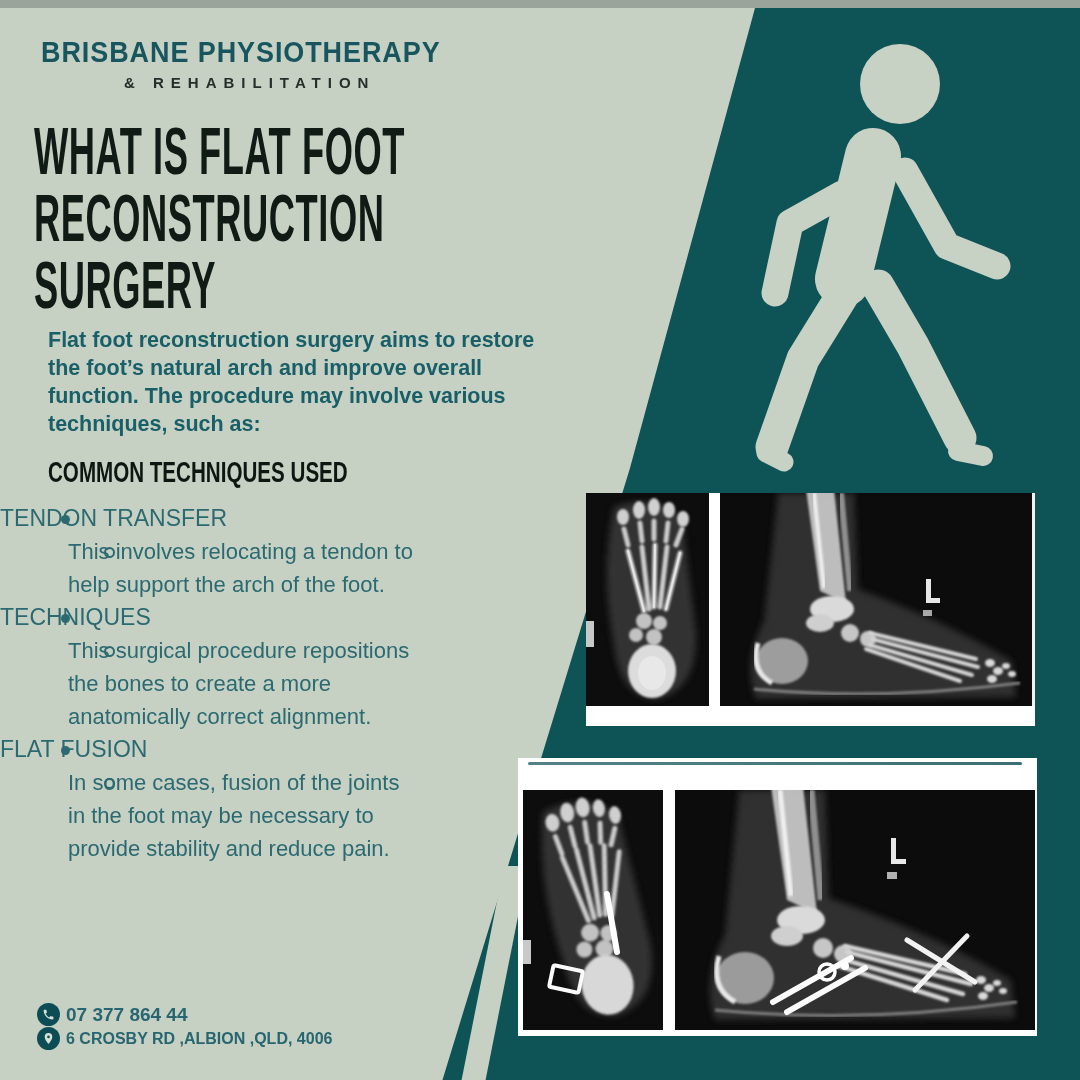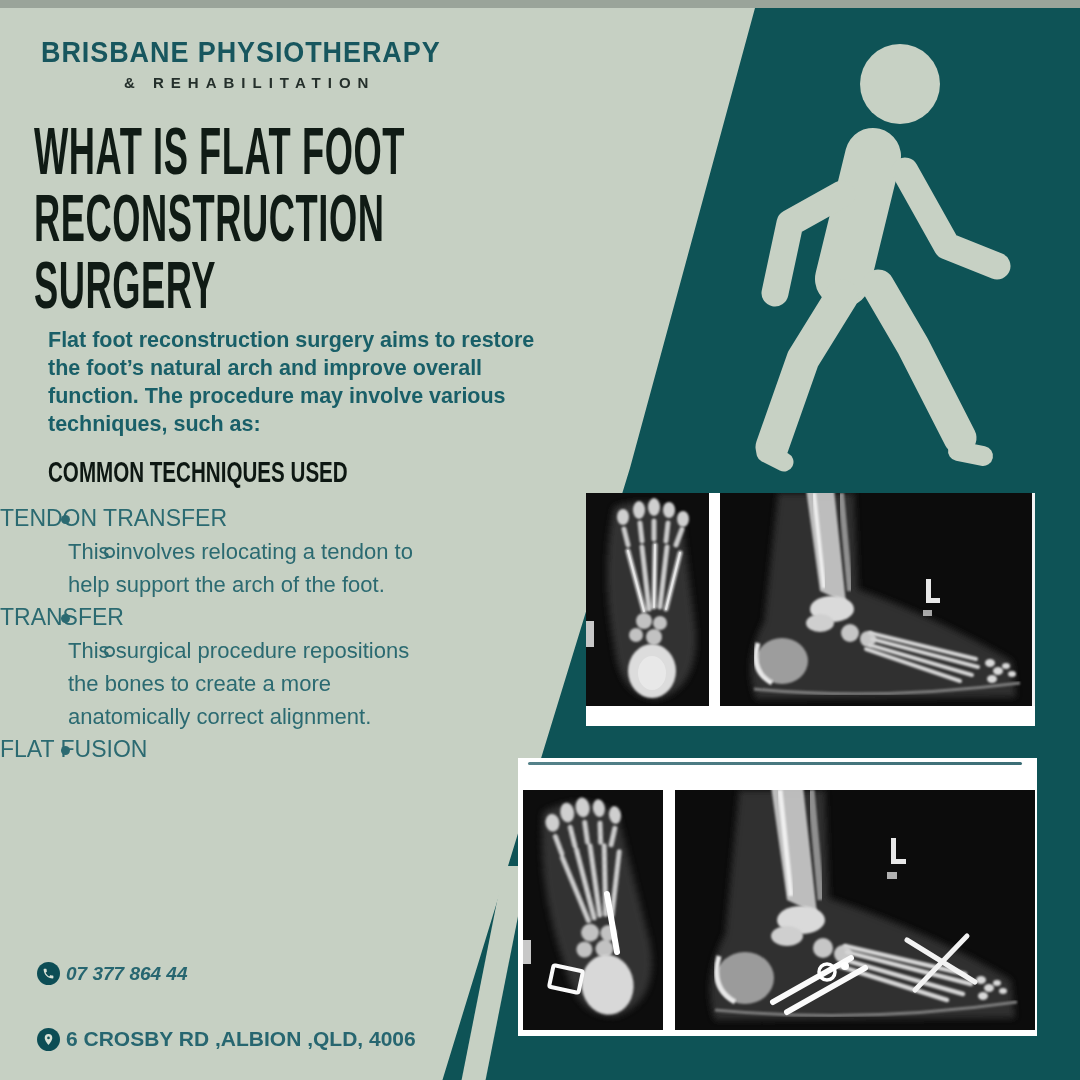--- a/index.html
+++ b/index.html
@@ -58,28 +58,28 @@
   }
   
   .cta{
     position:absolute;left:38px;top:941px;width:134px;height:43px;
     background:#16585f;border-radius:22px;border:none;cursor:pointer;
     color:#ccd7cb;font-family:"Liberation Sans",sans-serif;
     font-size:16px;font-weight:bold;letter-spacing:.5px;
     display:flex;align-items:center;justify-content:center;
   }
   .contact-row{position:absolute;left:37px;display:flex;align-items:center;gap:6px;}
-  .contact-row.phone{top:954px;font-style:italic;}
+  .contact-row.phone{top:995px;}
   .contact-row.addr{top:1019px;}
   .ci{
     width:23px;height:23px;border-radius:50%;background:#0c4d55;flex:0 0 auto;
     display:flex;align-items:center;justify-content:center;
   }
   .contact-text{color:#276670;font-size:19px;font-weight:bold;white-space:nowrap;}
-  .contact-row.addr .contact-text{font-size:21px;}
+  .contact-row.addr .contact-text{font-size:16px;}
   
   .xray1{position:absolute;left:586px;top:485px;width:449px;height:233px;}
   .xray1 .strip{position:absolute;left:0;top:213px;width:449px;height:20px;background:#fff;}
   .xray1 .gap{position:absolute;left:123px;top:0;width:11px;height:213px;background:#fff;}
   .xray1 .redge{position:absolute;left:446px;top:0;width:3px;height:213px;background:#f2f2f2;}
   .xray2{position:absolute;left:518px;top:750px;width:519px;height:278px;background:#fff;}
   .xray2 .tealline{
     position:absolute;left:10px;top:4px;width:494px;height:3px;
     background:linear-gradient(90deg,#55828a,#3c6e76);border-radius:2px;
   }
@@ -298,29 +298,33 @@
     <div class="l1">
       <span class="dot"></span>
       <span>TENDON TRANSFER</span>
     </div>
     <div class="l2">
       <span class="ring"></span>
       <span>This involves relocating a tendon to help support the arch of the foot.</span>
     </div>
     <div class="l1">
       <span class="dot"></span>
-      <span>TRANSFER</span>
+      <span>TECHNIQUES</span>
     </div>
     <div class="l2">
       <span class="ring"></span>
       <span> This surgical procedure repositions the bones to create a more anatomically correct alignment.</span>
     </div>
     <div class="l1">
       <span class="dot"></span>
       <span>FLAT FUSION</span>
+    </div>
+    <div class="l2">
+      <span class="ring"></span>
+      <span>In some cases, fusion of the joints in the foot may be necessary to provide stability and reduce pain.</span>
     </div>
   </div>
 
 
   <div class="contact-row phone">
     <span class="ci">
       <svg width="13" height="13" viewBox="0 0 24 24" fill="#d8e1d6">
         <path d="M6.6 10.8c1.5 2.9 3.7 5.1 6.6 6.6l2.2-2.2c.3-.3.7-.4 1-.2 1.1.4 2.3.6 3.6.6.6 0 1 .4 1 1V20c0 .6-.4 1-1 1C10.6 21 3 13.4 3 4c0-.6.4-1 1-1h3.4c.6 0 1 .4 1 1 0 1.2.2 2.4.6 3.6.1.3 0 .7-.2 1l-2.2 2.2z"></path>
       </svg>
     </span>

